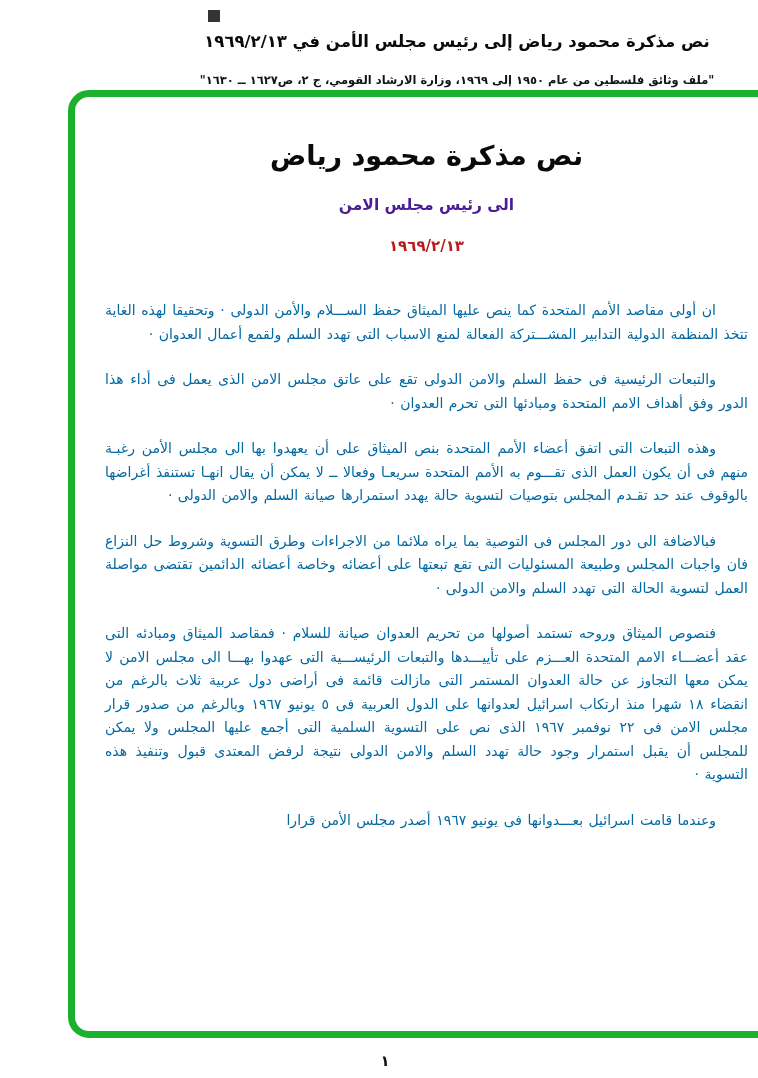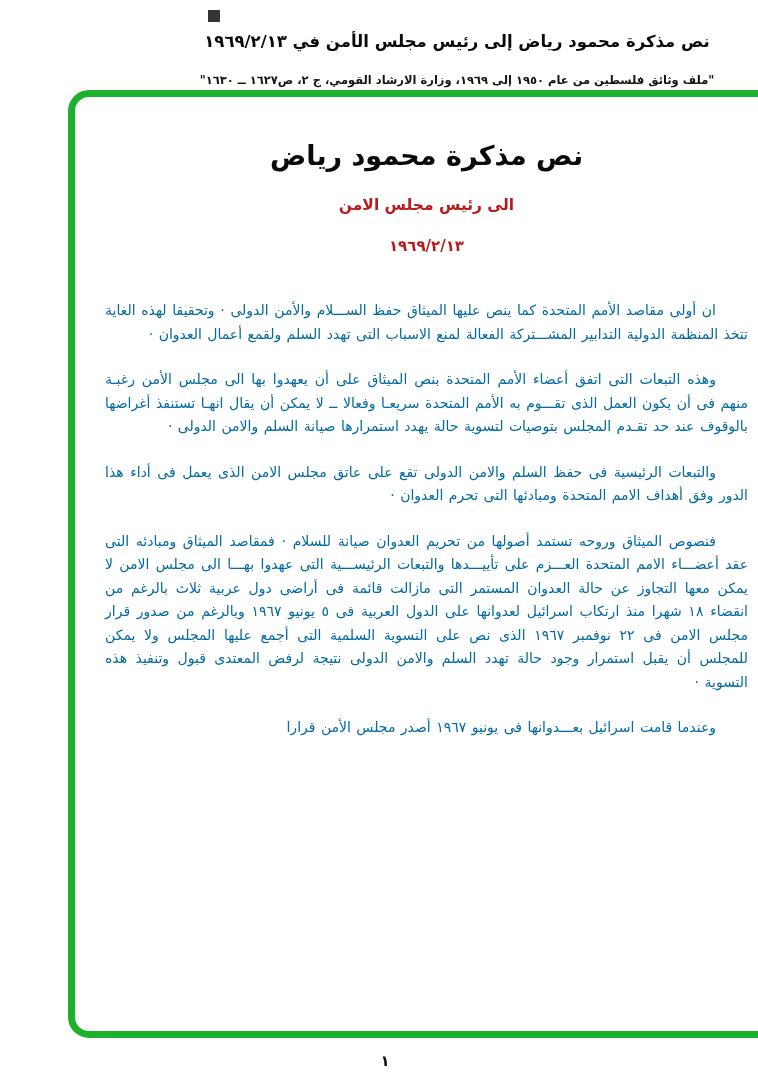--- a/index.html
+++ b/index.html
@@ -65,21 +65,21 @@
   }
   .doc-title {
     font-size: 27px;
     font-weight: bold;
     color: #0a0a0a;
     line-height: 38px;
   }
   .doc-subtitle {
     font-size: 15.5px;
     font-weight: bold;
-    color: #b91c1c;
+    color: #4c1d95;
     line-height: 28px;
     margin-top: 4px;
   }
   .doc-date {
     font-size: 15px;
     font-weight: bold;
     color: #b91c1c;
     line-height: 26px;
     margin-top: 2px;
   }
@@ -120,22 +120,23 @@
   </div>
 
   <div class="doc-frame" style="border-color: rgb(27, 177, 45);">
     <div class="doc-titles">
       <div class="doc-title">نص مذكرة محمود رياض</div>
       <div class="doc-subtitle">الى رئيس مجلس الامن</div>
       <div class="doc-date">١٩٦٩/٢/١٣</div>
     </div>
     <div class="doc-body">
       <p>ان أولى مقاصد الأمم المتحدة كما ينص عليها الميثاق حفظ الســـلام والأمن الدولى · وتحقيقا لهذه الغاية تتخذ المنظمة الدولية التدابير المشـــتركة الفعالة لمنع الاسباب التى تهدد السلم ولقمع أعمال العدوان ·</p>
+      <p>والتبعات الرئيسية فى حفظ السلم والامن الدولى تقع على عاتق مجلس الامن الذى يعمل فى أداء هذا الدور وفق أهداف الامم المتحدة ومبادئها التى تحرم العدوان ·</p>
       <p>وهذه التبعات التى اتفق أعضاء الأمم المتحدة بنص الميثاق على أن يعهدوا بها الى مجلس الأمن رغبـة منهم فى أن يكون العمل الذى تقـــوم به الأمم المتحدة سريعـا وفعالا ــ لا يمكن أن يقال انهـا تستنفذ أغراضها بالوقوف عند حد تقـدم المجلس بتوصيات لتسوية حالة يهدد استمرارها صيانة السلم والامن الدولى ·</p>
-      <p>والتبعات الرئيسية فى حفظ السلم والامن الدولى تقع على عاتق مجلس الامن الذى يعمل فى أداء هذا الدور وفق أهداف الامم المتحدة ومبادئها التى تحرم العدوان ·</p>
+      <p>فبالاضافة الى دور المجلس فى التوصية بما يراه ملائما من الاجراءات وطرق التسوية وشروط حل النزاع فان واجبات المجلس وطبيعة المسئوليات التى تقع تبعتها على أعضائه وخاصة أعضائه الدائمين تقتضى مواصلة العمل لتسوية الحالة التى تهدد السلم والامن الدولى ·</p>
       <p>فنصوص الميثاق وروحه تستمد أصولها من تحريم العدوان صيانة للسلام · فمقاصد الميثاق ومبادئه التى عقد أعضـــاء الامم المتحدة العـــزم على تأييـــدها والتبعات الرئيســـية التى عهدوا بهـــا الى مجلس الامن لا يمكن معها التجاوز عن حالة العدوان المستمر التى مازالت قائمة فى أراضى دول عربية ثلاث بالرغم من انقضاء ١٨ شهرا منذ ارتكاب اسرائيل لعدوانها على الدول العربية فى ٥ يونيو ١٩٦٧ وبالرغم من صدور قرار مجلس الامن فى ٢٢ نوفمبر ١٩٦٧ الذى نص على التسوية السلمية التى أجمع عليها المجلس ولا يمكن للمجلس أن يقبل استمرار وجود حالة تهدد السلم والامن الدولى نتيجة لرفض المعتدى قبول وتنفيذ هذه التسوية ·</p>
       <p>وعندما قامت اسرائيل بعـــدوانها فى يونيو ١٩٦٧ أصدر مجلس الأمن قرارا</p>
     </div>
   </div>
 
   <div class="page-number">١</div>
 
 </div>
 
 </body></html>

